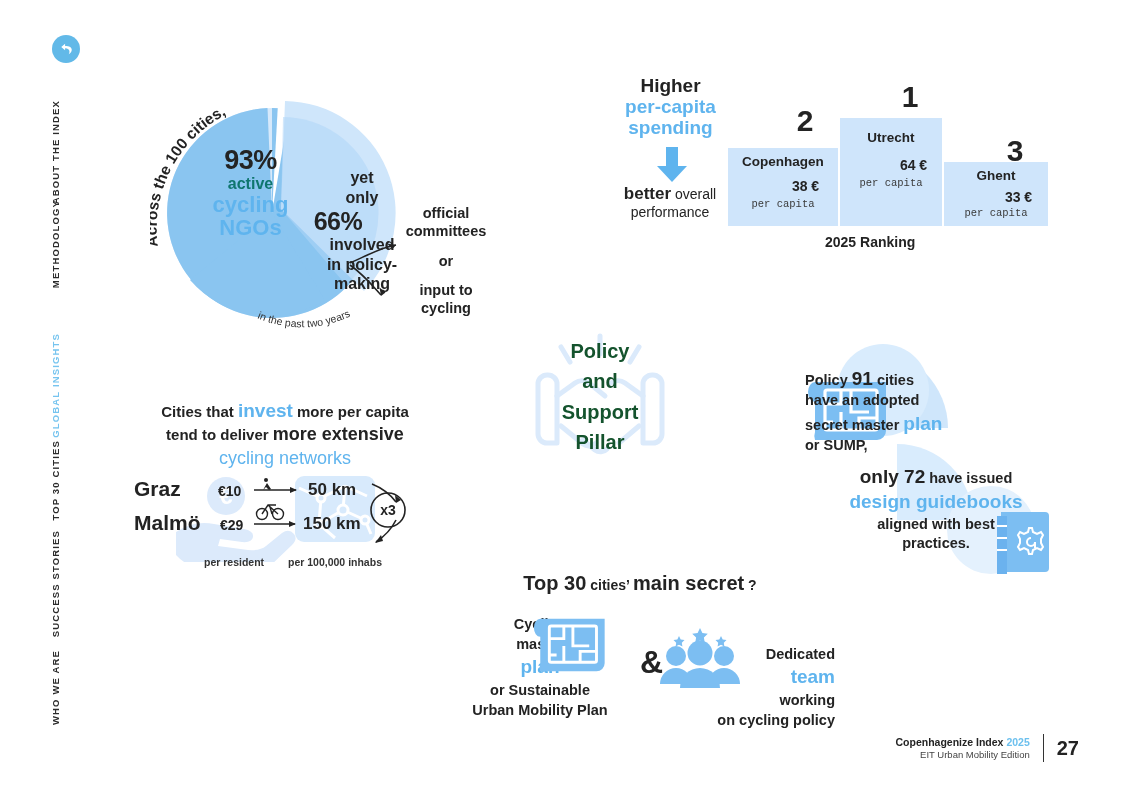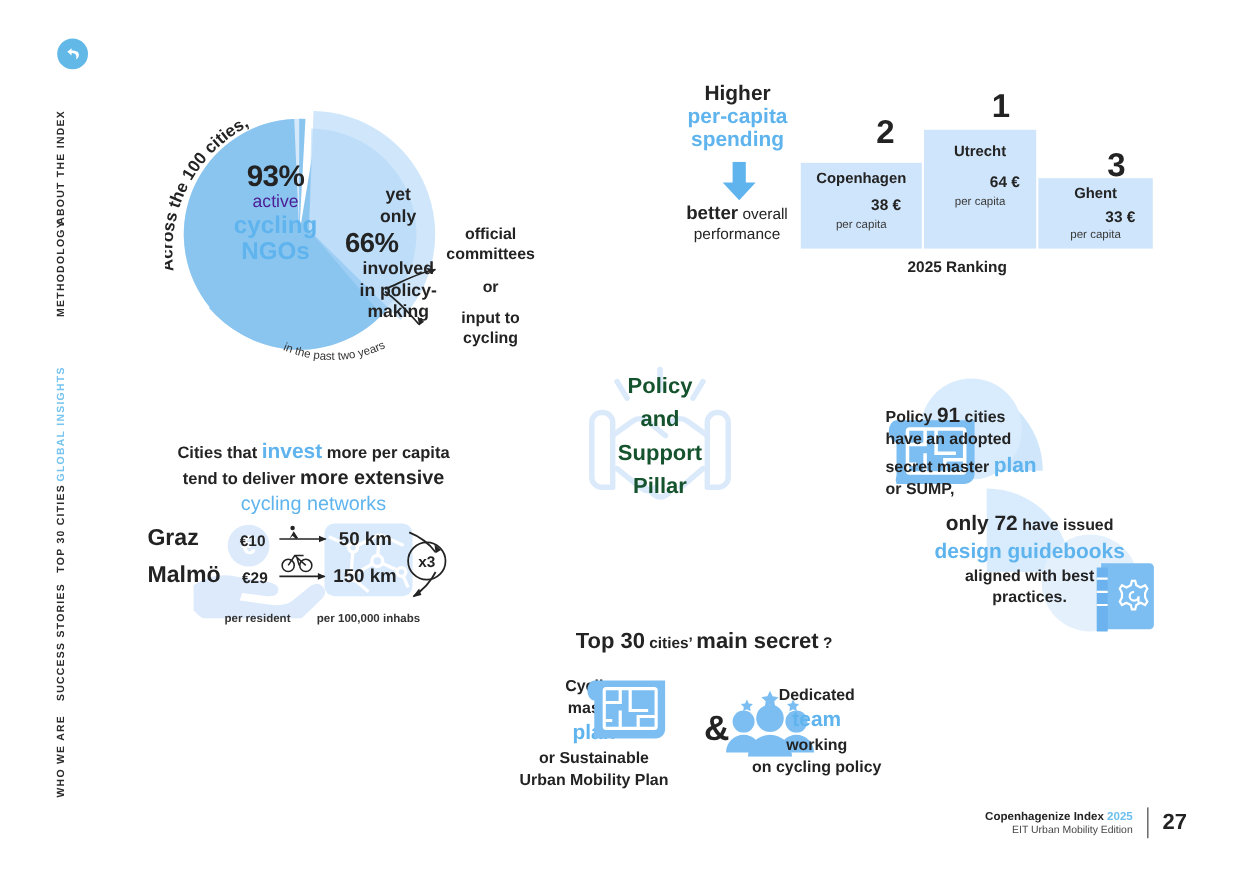--- a/index.html
+++ b/index.html
@@ -28,21 +28,21 @@
   }
   .side-label.active { color: #76c4ef; }
 
   
   .donut-wrap { position: absolute; left: 150px; top: 95px; width: 360px; height: 245px; }
   .donut-svg { position: absolute; left: 0; top: 0; }
   .donut-txt { position: absolute; text-align: center; line-height: 1.12; }
 
   #d-93 { left: 38px; top: 50px; width: 125px; }
   #d-93 .n { font-size: 27px; font-weight: bold; color: #232323; letter-spacing: -0.5px;}
-  #d-93 .s { font-size: 16px; font-weight: normal; color: #4c1d95; }
+  #d-93 .s { font-size: 16px; font-weight: bold; color: #0f766e; }
   #d-93 .b { font-size: 22px; font-weight: bold; color: #5fb4ee; line-height: 1.05; }
 
   #d-66 { left: 128px; top: 73px; width: 120px; }
   #d-66 .s { font-size: 16px; font-weight: bold; color: #232323; line-height: 1.22; padding-left: 48px;}
   #d-66 .n { font-size: 25px; font-weight: bold; color: #232323; letter-spacing: -0.5px;}
 
   #d-right { position:absolute; left: 242px; top: 110px; width: 108px; text-align: center;
              font-size: 14.5px; font-weight: bold; color: #232323; line-height: 1.22; }
   #d-right .or { display:block; margin: 13px 0 11px; }
 
@@ -53,21 +53,21 @@
   .higher-block .l2 { font-size: 19px; font-weight: bold; color: #5fb4ee; line-height: 1.08;}
   .arrow-down { position: absolute; left: 52px; top: 75px; }
   .better-block { position: absolute; left: 0px; top: 112px; width: 140px; text-align: center;
                   line-height: 1.2; }
   .better-block .bg { font-size: 17px; font-weight: bold; color: #232323; }
   .better-block .sm { font-size: 14px; color: #232323; }
 
   .bar { position: absolute; background: #cfe5fb; text-align: center; }
   .bar .city { font-size: 13.5px; font-weight: bold; color: #232323; }
   .bar .eur  { font-size: 14px; font-weight: bold; color: #232323; padding-left: 45px; }
-  .bar .pc   { font-size: 10.5px; color: #3a3a3a; }
+  .bar .pc   { font-size: 10.5px; color: #3a3a3a; font-family: Liberation Mono, monospace; }
   .rank { position: absolute; font-size: 30px; font-weight: bold; color: #232323; text-align: center; }
   .rank-label { position: absolute; font-size: 14px; font-weight: bold; color: #232323; }
 
   
   .pillar { position: absolute; left: 505px; top: 322px; width: 190px; height: 160px; }
   .pillar-text { position: absolute; left: 0; top: 14px; width: 190px; text-align: center;
                  font-size: 20px; font-weight: bold; color: #14532d; line-height: 1.52; }
 
   
   .invest { position: absolute; left: 120px; top: 398px; width: 330px; height: 180px; }
@@ -94,21 +94,21 @@
   .plans .guide { font-size: 19px; font-weight: bold; color: #5fb4ee; }
 
   
   .secret { position: absolute; left: 440px; top: 572px; width: 400px; height: 165px; }
   .secret-title { position: absolute; left: 0; top: 0; width: 400px; text-align: center; }
   .secret-title .a { font-size: 20px; font-weight: bold; color: #232323; }
   .secret-title .b { font-size: 14px; font-weight: bold; color: #232323; }
   .secret-left  { position: absolute; left: 10px; top: 42px; width: 180px; text-align: center;
                   font-size: 14.5px; font-weight: bold; color: #232323; line-height: 1.38; }
   .secret-left .pl { font-size: 19px; color: #5fb4ee; }
-  .secret-right { position: absolute; left: 210px; top: 50px; width: 185px; text-align: center;
+  .secret-right { position: absolute; left: 210px; top: 72px; width: 185px; text-align: right;
                   font-size: 14.5px; font-weight: bold; color: #232323; line-height: 1.38; }
   .secret-right .tm { font-size: 19px; color: #5fb4ee; }
   .amp { position: absolute; left: 200px; top: 72px; font-size: 32px; font-weight: bold; color: #232323; }
 
   
   .footer { position: absolute; right: 52px; bottom: 38px; display: flex; align-items: center; }
   .footer-txt { text-align: right; line-height: 1.35; }
   .footer-txt .l1 { font-size: 10.5px; font-weight: bold; color: #232323; }
   .footer-txt .l1 .yr { color: #6cc0ee; }
   .footer-txt .l2 { font-size: 9.5px; color: #444; }

